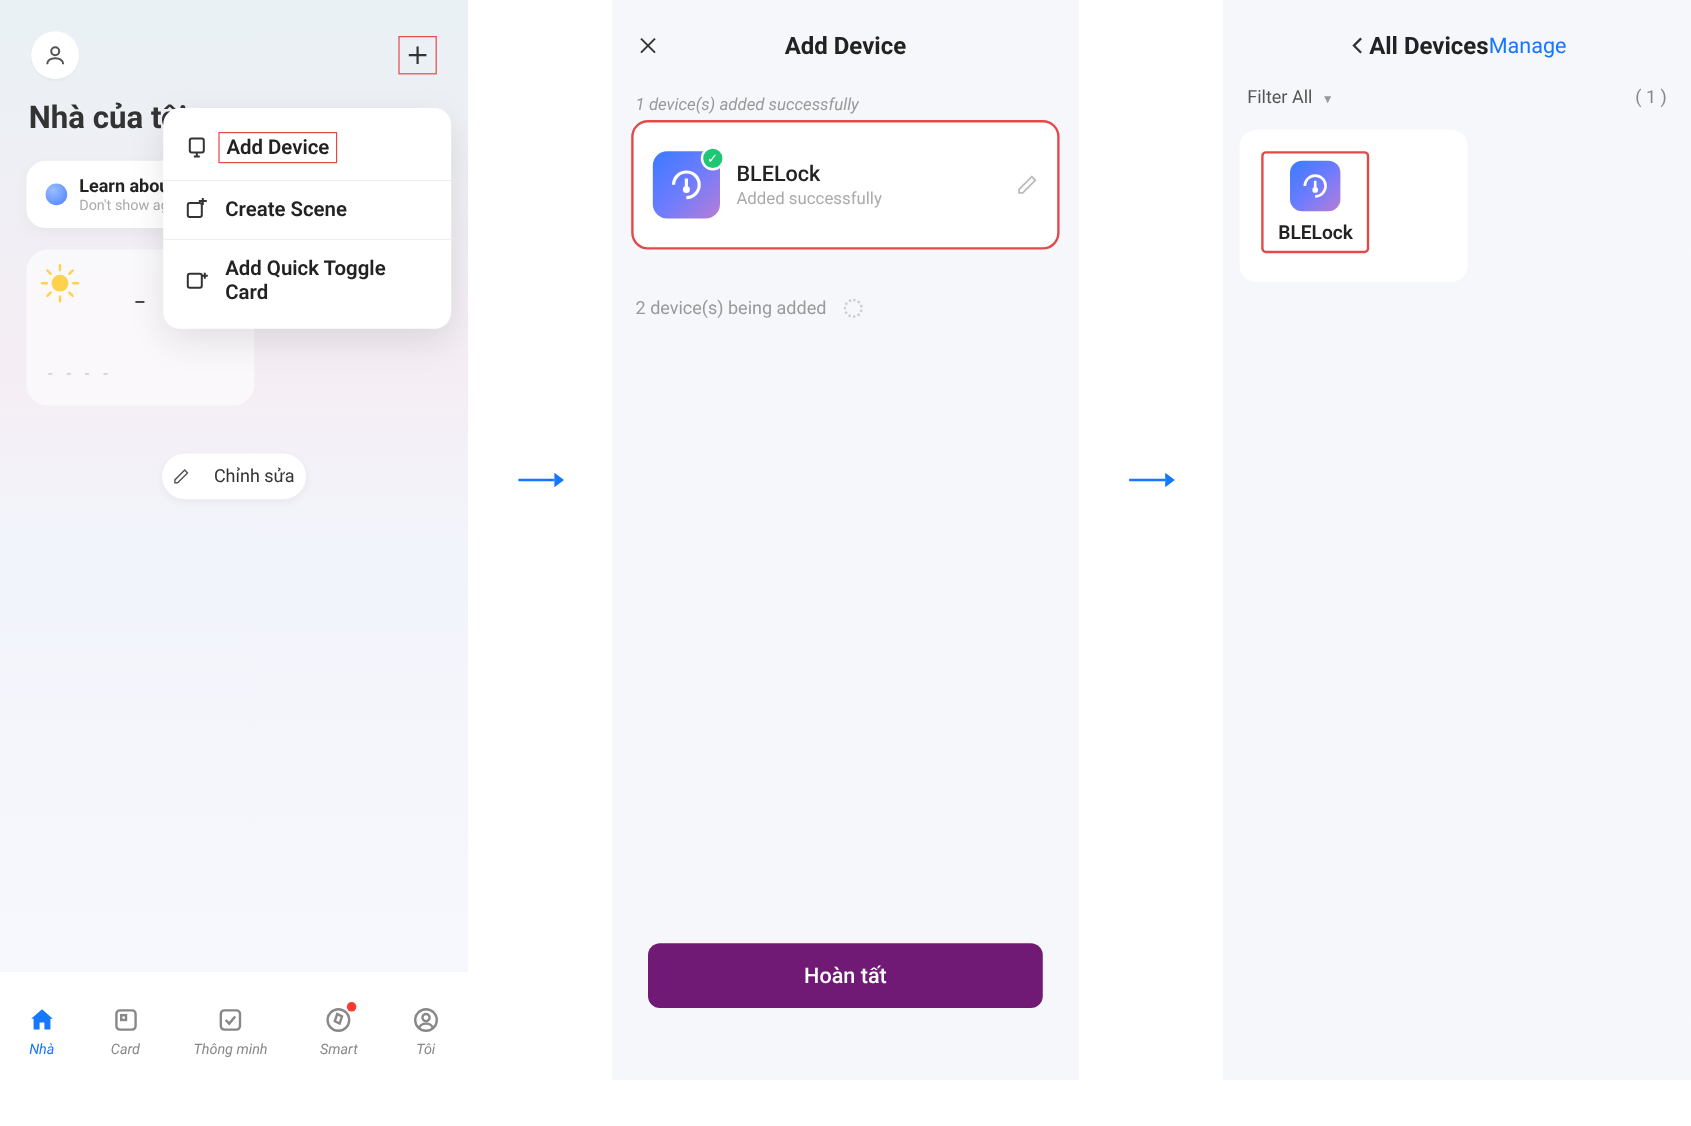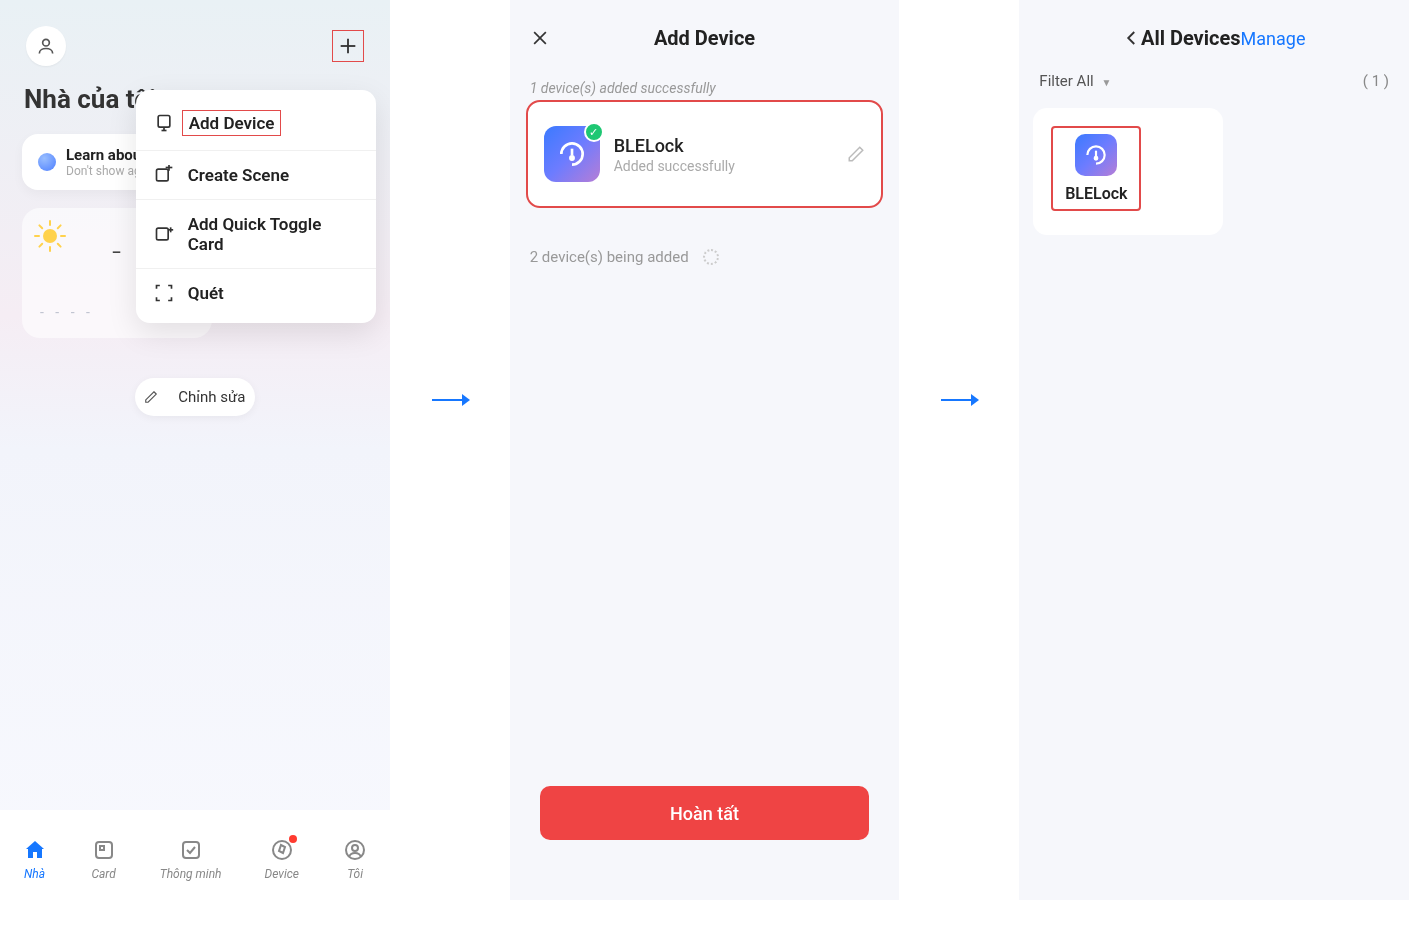--- a/index.html
+++ b/index.html
@@ -52,21 +52,21 @@
   .device-card { margin: 0 14px; background:#fff; border-radius:14px; padding: 26px 18px; display:flex; align-items:center; gap:14px;}
   .device-card.hl { border:2px solid #e24a4a; margin: 0 16px; padding:24px 16px;}
   .lock-icon { width:56px; height:56px; border-radius:12px; background: linear-gradient(135deg, #3b7aff, #6d7cff 50%, #b67dd6); display:flex; align-items:center; justify-content:center; position:relative;}
   .check-badge { position:absolute; top:-4px; right:-4px; width:20px; height:20px; background:#1ec773; border-radius:50%; border:2px solid #fff; display:flex; align-items:center; justify-content:center; color:#fff; font-size:11px;}
   .device-name { font-size:18px; font-weight:500; color:#222;}
   .device-status { font-size:14px; color:#aaa; margin-top:2px;}
   .edit-pencil { margin-left:auto; color:#bbb; cursor:pointer;}
   .p2-sub2 { padding: 40px 20px; font-size:15px; color:#999; display:flex; align-items:center; gap:14px;}
   .spinner { width:16px; height:16px; border:2px dotted #ccc; border-radius:50%; display:inline-block;}
 
-  .done-btn { position:absolute; bottom:60px; left:30px; right:30px; height:54px; background:#ef4444; color:#fff; border-radius:10px; display:flex; align-items:center; justify-content:center; font-size:18px; font-weight:500; cursor:pointer;}
+  .done-btn { position:absolute; bottom:60px; left:30px; right:30px; height:54px; background:#701a75; color:#fff; border-radius:10px; display:flex; align-items:center; justify-content:center; font-size:18px; font-weight:500; cursor:pointer;}
 
   
   .p3-header { display:flex; align-items:center; justify-content:center; padding: 26px 20px 10px 20px;}
   .p3-back { font-size:22px; color:#333; cursor:pointer;}
   .p3-title { font-size:20px; font-weight:700; color:#222;}
   .p3-manage { font-size:18px; font-weight:400; color:#1677ff; cursor:pointer;}
   .p3-filter { display:flex; justify-content:space-between; padding: 12px 20px; font-size:15px; color:#555;}
   .filter-chev { font-size:10px; color:#999; margin-left:4px;}
   .p3-count { color:#888;}
   .device-tile { margin: 6px 14px; background:#fff; border-radius:14px; padding: 18px; width:190px;}
@@ -151,28 +151,20 @@
     <div class="dd-item">
       <span class="dd-icon">
         <svg width="20" height="20" viewBox="0 0 24 24" fill="none" stroke="#333" stroke-width="2">
             <rect x="3" y="5" width="14" height="14" rx="2"></rect>
             <line x1="17" y1="7" x2="23" y2="7"></line>
             <line x1="20" y1="4" x2="20" y2="10"></line>
           </svg>
       </span>
       <span>Add Quick Toggle Card</span>
     </div>
-    <div class="dd-item">
-      <span class="dd-icon">
-        <svg width="20" height="20" viewBox="0 0 24 24" fill="none" stroke="#333" stroke-width="2">
-            <path d="M3 7V3h4M21 7V3h-4M3 17v4h4M21 17v4h-4"></path>
-          </svg>
-      </span>
-      <span>Quét</span>
-    </div>
   </div>
 
   <div class="tabbar">
     <div class="tab active">
       <span class="tab-icon">
           <svg width="24" height="24" viewBox="0 0 24 24" fill="#1677ff">
             <path d="M12 3l9 8h-2v9h-5v-6h-4v6H5v-9H3l9-8z"></path>
           </svg>
         </span>
       <span>Nhà</span>
@@ -196,21 +188,21 @@
       <span>Thông minh</span>
     </div>
     <div class="tab">
       <span class="tab-icon">
           <svg width="24" height="24" viewBox="0 0 24 24" fill="none" stroke="#888" stroke-width="2">
             <circle cx="12" cy="12" r="9"></circle>
             <path d="M15 9l-2 6-4-2 2-6z"></path>
           </svg>
           <span class="red-dot"></span>
         </span>
-      <span>Device</span>
+      <span>Smart</span>
     </div>
     <div class="tab">
       <span class="tab-icon">
           <svg width="24" height="24" viewBox="0 0 24 24" fill="none" stroke="#888" stroke-width="2">
             <circle cx="12" cy="12" r="9"></circle>
             <circle cx="12" cy="10" r="3"></circle>
             <path d="M6 19c1-3 4-4 6-4s5 1 6 4"></path>
           </svg>
         </span>
       <span>Tôi</span>

